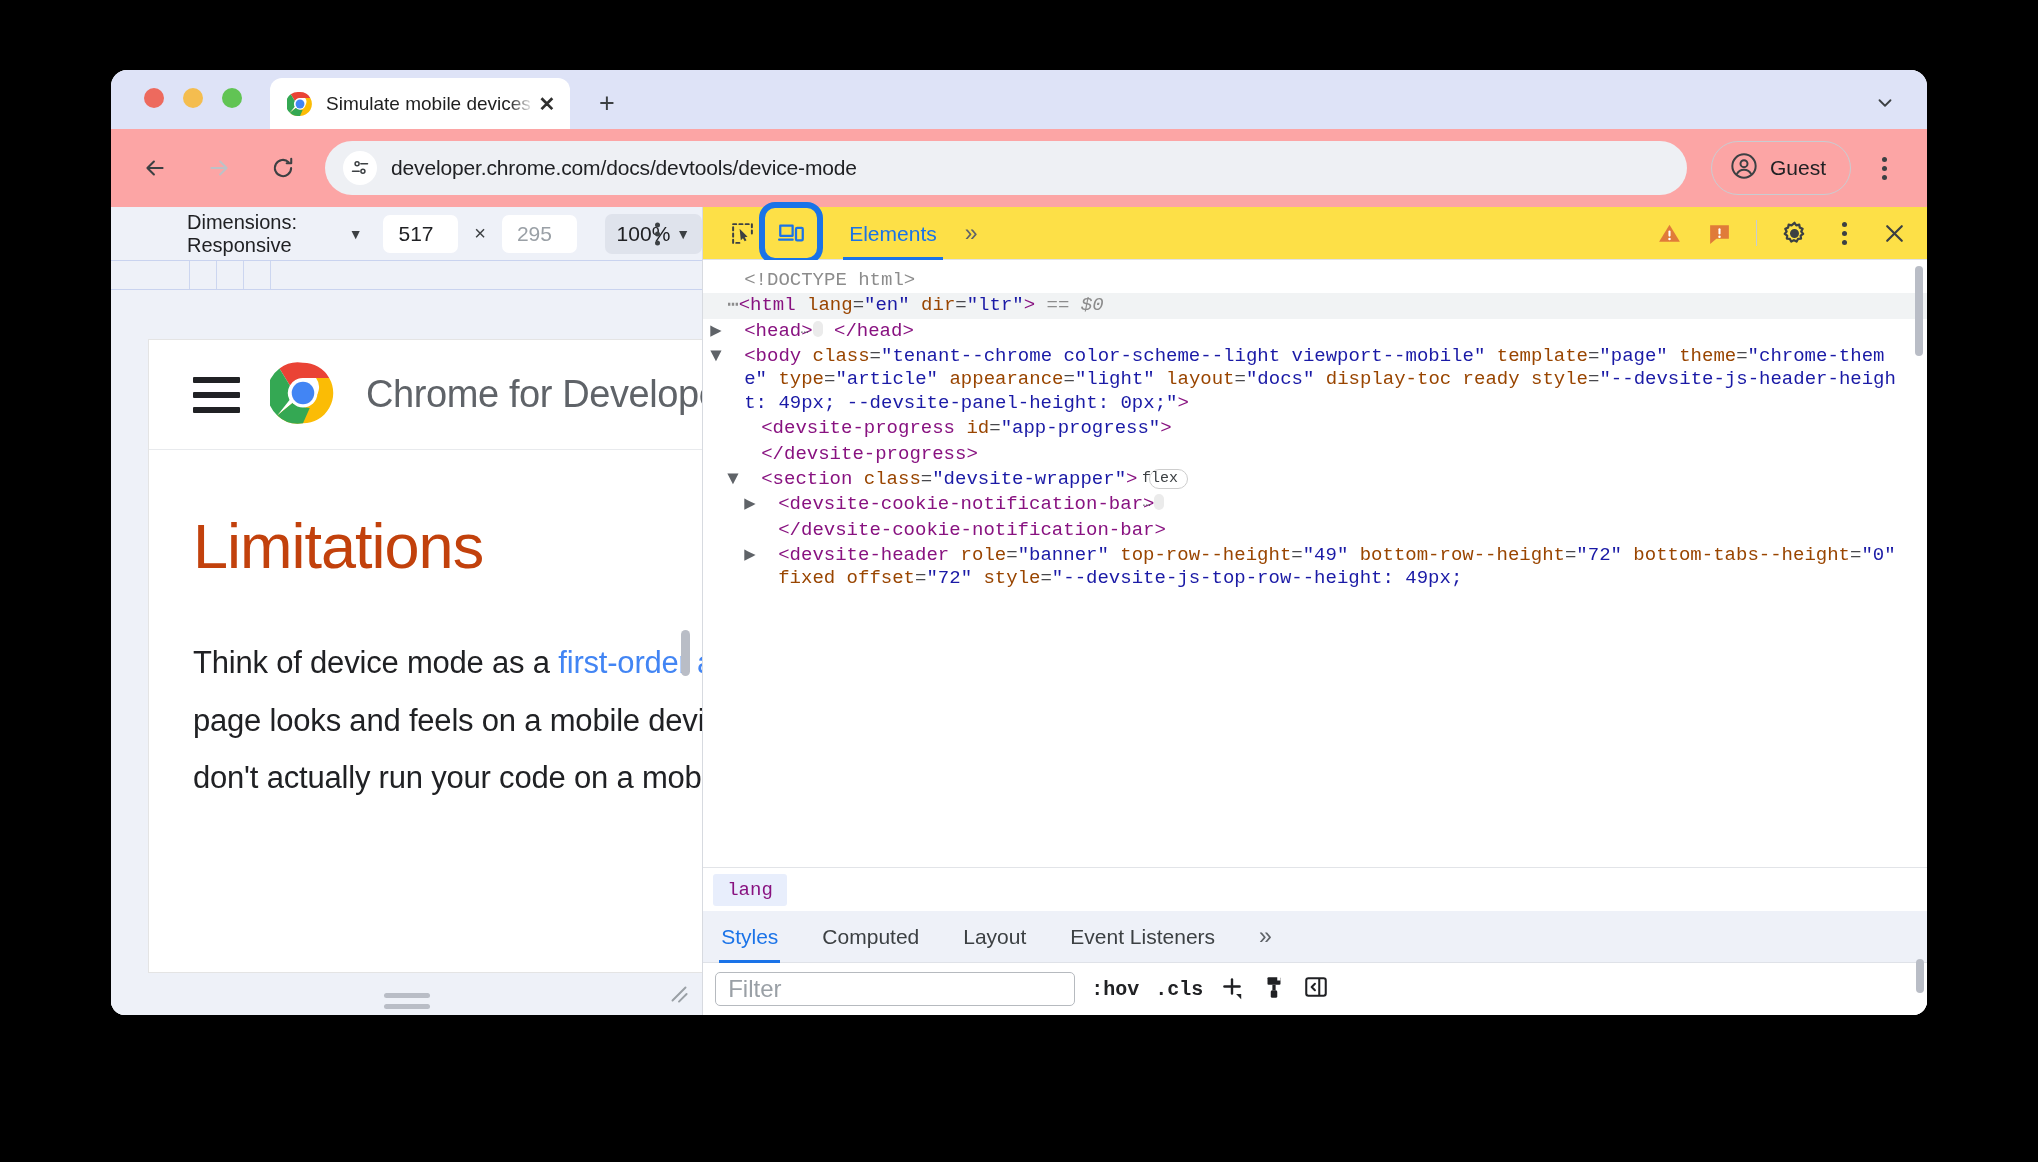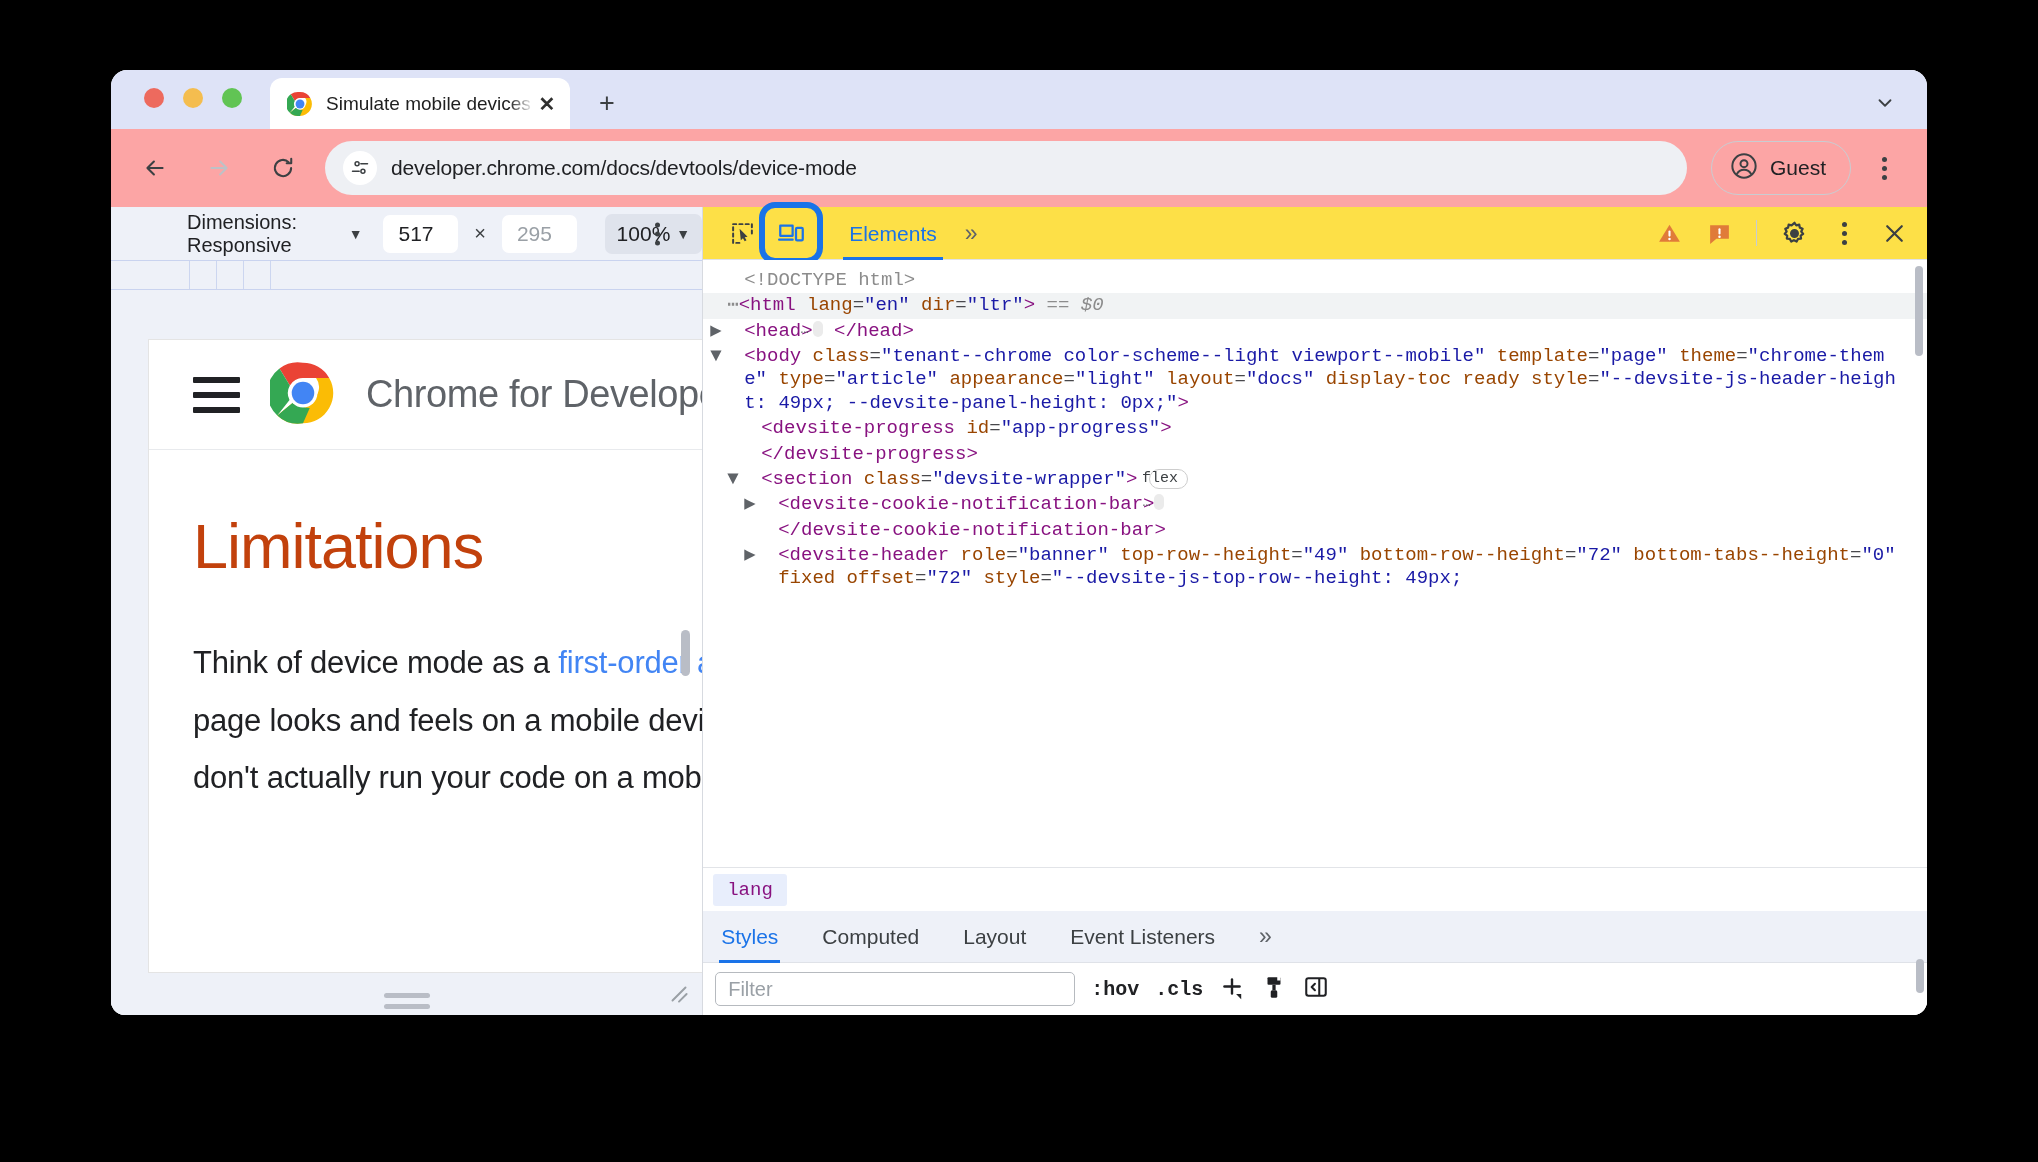--- a/index.html
+++ b/index.html
@@ -396,21 +396,21 @@
     display: flex; align-items: center;
     padding: 0 14px 0 12px;
     gap: 16px;
     position: relative;
   }
   #filterinput {
     width: 360px; height: 34px;
     border: 1px solid #b6babf;
     border-radius: 5px;
     background: #fff;
-    font-size: 20px;
+    font-size: 24px;
     color: #9aa0a6;
     padding: 0 12px;
     display: flex; align-items: center;
     font-family: "Liberation Sans", sans-serif;
   }
   .monobtn {
     font-family: "Liberation Mono", monospace;
     font-size: 20px; color: #202124; font-weight: 700;
   }
   #stylescroll {

